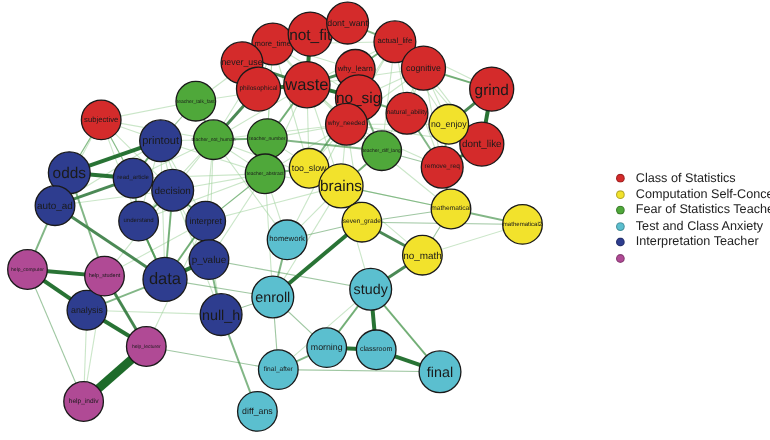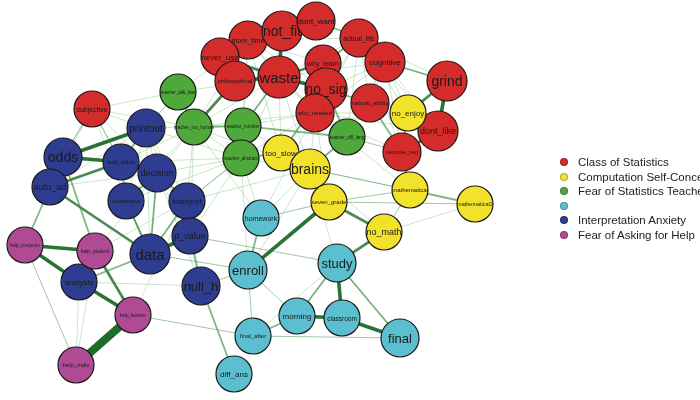--- a/index.html
+++ b/index.html
@@ -448,22 +448,22 @@
   <div class="legend-item">
     <span class="legend-dot" style="background: rgb(242, 226, 44);"></span>
     <span>Computation Self-Concept</span>
   </div>
   <div class="legend-item">
     <span class="legend-dot" style="background: rgb(79, 168, 58);"></span>
     <span>Fear of Statistics Teacher</span>
   </div>
   <div class="legend-item">
     <span class="legend-dot" style="background: rgb(91, 191, 207);"></span>
+    <span>Test and Class Anxiety</span>
   </div>
   <div class="legend-item">
     <span class="legend-dot" style="background: rgb(46, 61, 143);"></span>
-    <span>Interpretation Anxiety</span>
+    <span>Interpretation Teacher</span>
   </div>
   <div class="legend-item">
     <span class="legend-dot" style="background: rgb(176, 74, 149);"></span>
-    <span>Fear of Asking for Help</span>
   </div>
 </div>
 
 </body></html>

